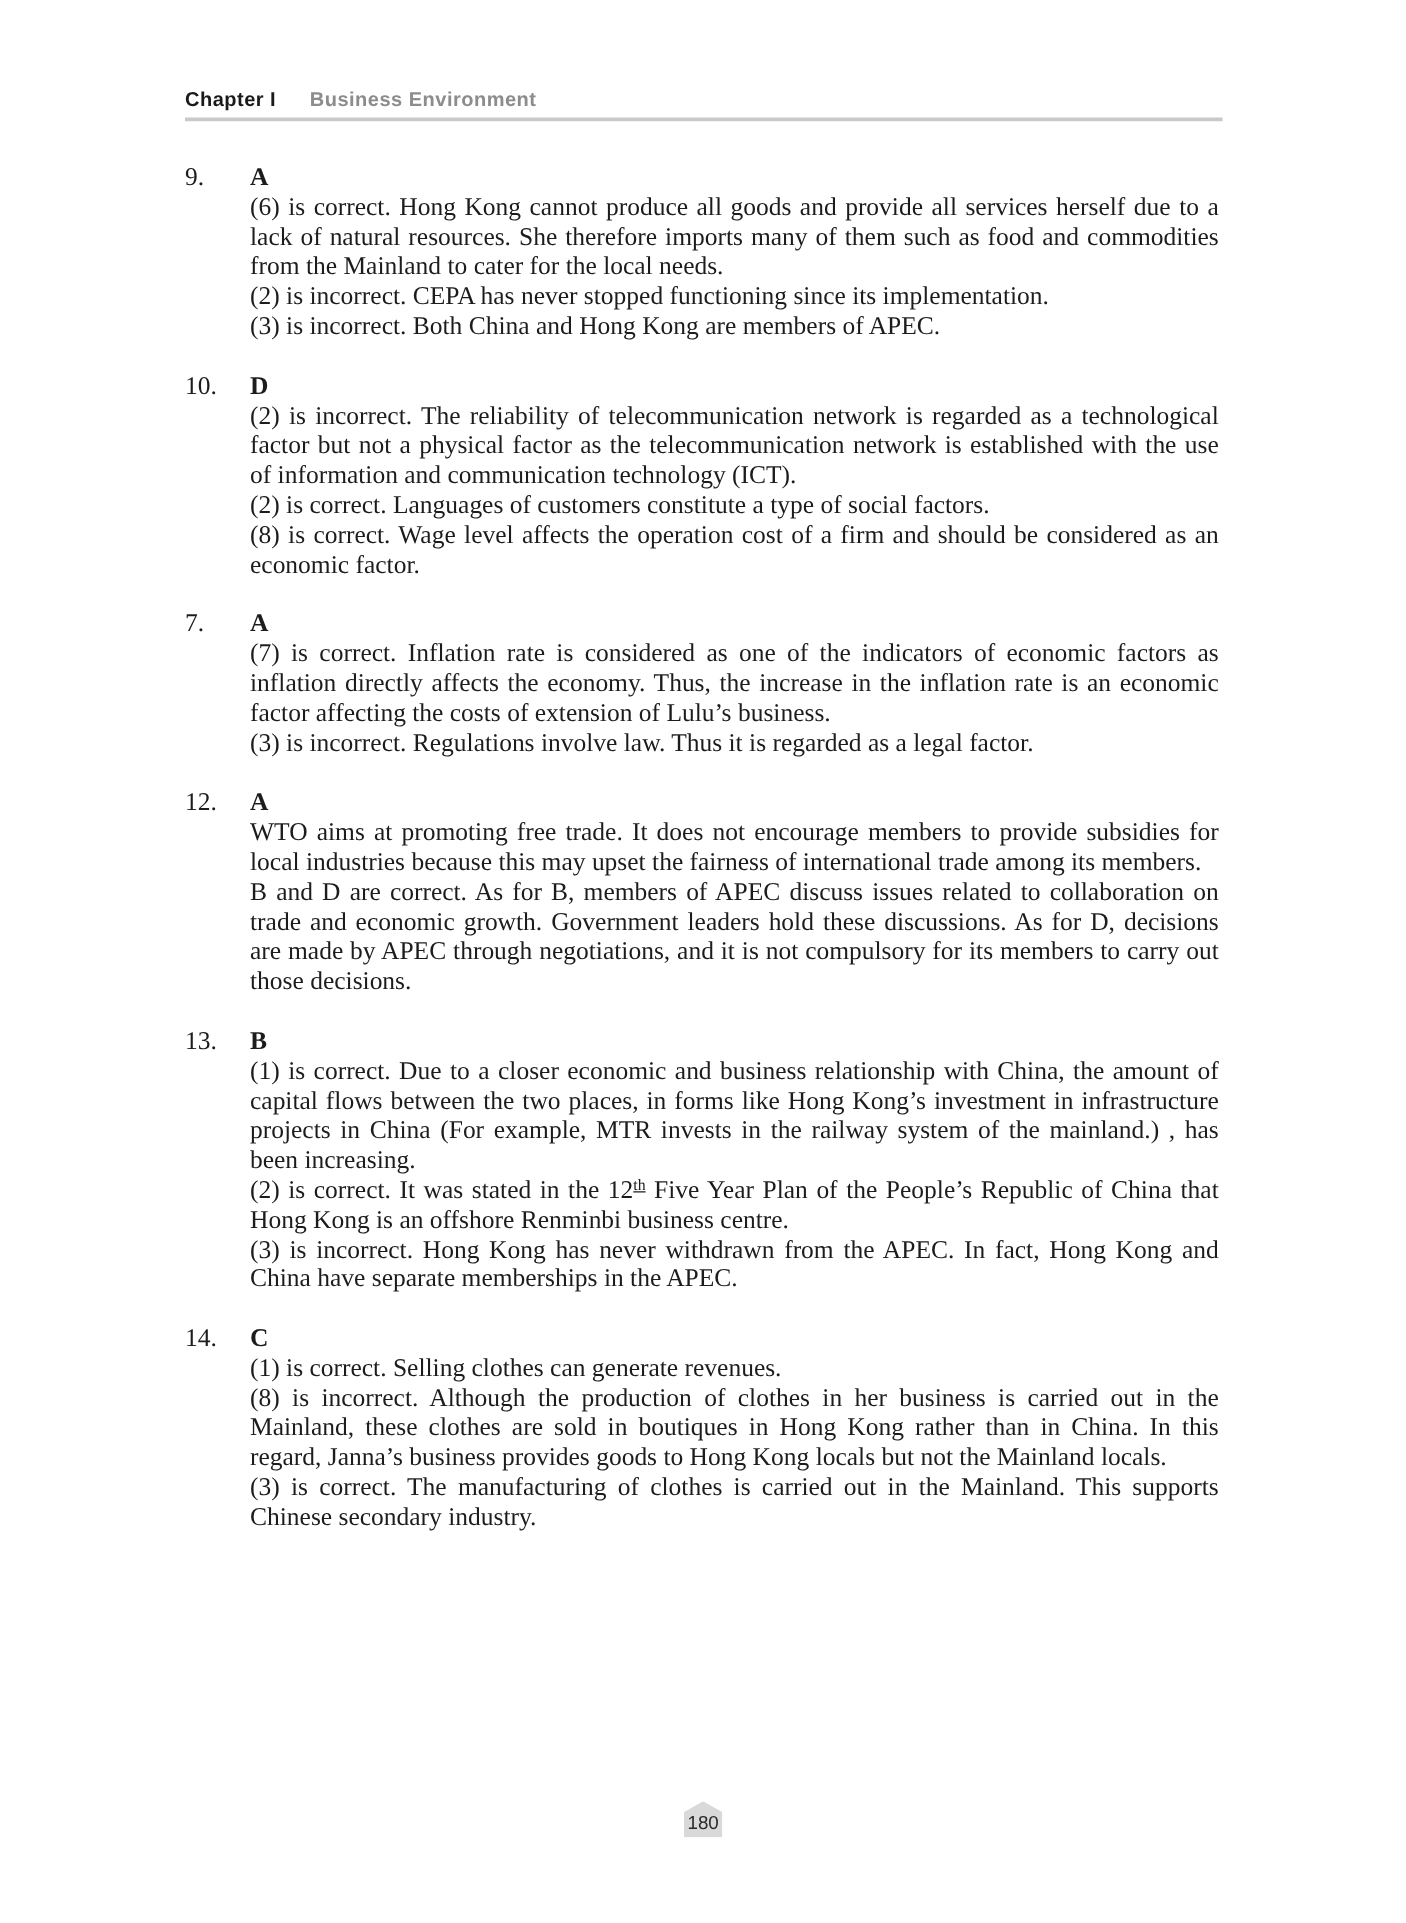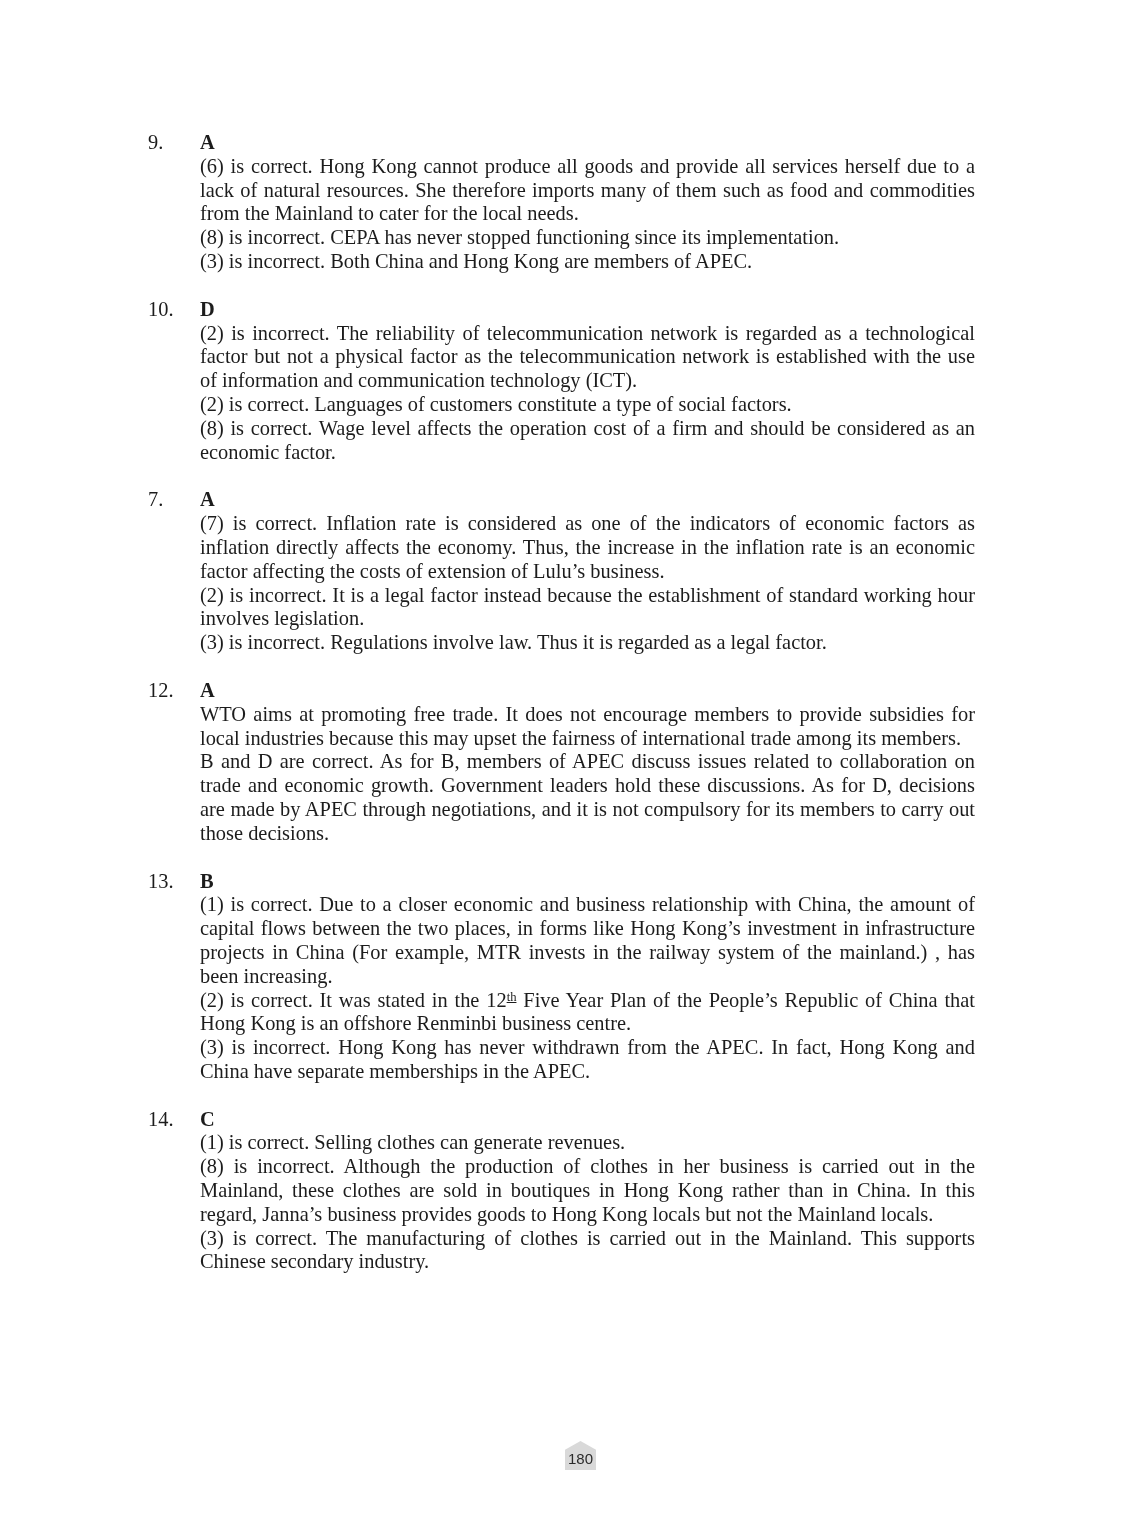--- a/index.html
+++ b/index.html
@@ -66,70 +66,74 @@
     line-height: 0;
     vertical-align: baseline;
     position: relative;
     top: -0.45em;
     text-decoration: underline;
   }
 
   
   .page-number-badge {
     position: absolute;
-    left: 565px;
+    left: 547px;
     top: 1441px;
     width: 31px;
     height: 29px;
     background: #d9d9d9;
     clip-path: polygon(50% 0%, 100% 30%, 100% 100%, 0% 100%, 0% 30%);
     display: flex;
     align-items: center;
     justify-content: center;
     padding-top: 6px;
     box-sizing: border-box;
     font-family: "Liberation Sans", sans-serif;
     font-size: 15px;
     color: #2b2b2b;
   }
 </style>
 </head>
 <body>
 
 <div class="page">
 
+  <header class="page-header">
+    <span class="chapter-label">Chapter I</span>
+    <span class="chapter-title">Business Environment</span>
+    <div class="header-divider"></div>
+  </header>
 
   <main class="content">
 
     <section class="item">
       <div class="num">9.</div>
       <div class="body">
         <div class="ans">A</div>
         <p class="para">(6) is correct. Hong Kong cannot produce all goods and provide all services herself due to a lack of natural resources. She therefore imports many of them such as food and commodities from the Mainland to cater for the local needs.</p>
-        <p class="para">(8) is incorrect. CEPA has never stopped functioning since its implementation.</p>
+        <p class="para">(2) is incorrect. CEPA has never stopped functioning since its implementation.</p>
         <p class="para">(3) is incorrect. Both China and Hong Kong are members of APEC.</p>
       </div>
     </section>
 
     <section class="item">
       <div class="num">10.</div>
       <div class="body">
         <div class="ans">D</div>
         <p class="para">(2) is incorrect. The reliability of telecommunication network is regarded as a technological factor but not a physical factor as the telecommunication network is established with the use of information and communication technology (ICT).</p>
         <p class="para">(2) is correct. Languages of customers constitute a type of social factors.</p>
         <p class="para">(8) is correct. Wage level affects the operation cost of a firm and should be considered as an economic factor.</p>
       </div>
     </section>
 
     <section class="item">
       <div class="num">7.</div>
       <div class="body">
         <div class="ans">A</div>
         <p class="para">(7) is correct. Inflation rate is considered as one of the indicators of economic factors as inflation directly affects the economy. Thus, the increase in the inflation rate is an economic factor affecting the costs of extension of Lulu’s business.</p>
-        <p class="para">(2) is incorrect. It is a legal factor instead because the establishment of standard working hour involves legislation.</p>
         <p class="para">(3) is incorrect. Regulations involve law. Thus it is regarded as a legal factor.</p>
       </div>
     </section>
 
     <section class="item">
       <div class="num">12.</div>
       <div class="body">
         <div class="ans">A</div>
         <p class="para">WTO aims at promoting free trade. It does not encourage members to provide subsidies for local industries because this may upset the fairness of international trade among its members.</p>
         <p class="para">B and D are correct. As for B, members of APEC discuss issues related to collaboration on trade and economic growth. Government leaders hold these discussions. As for D, decisions are made by APEC through negotiations, and it is not compulsory for its members to carry out those decisions.</p>

